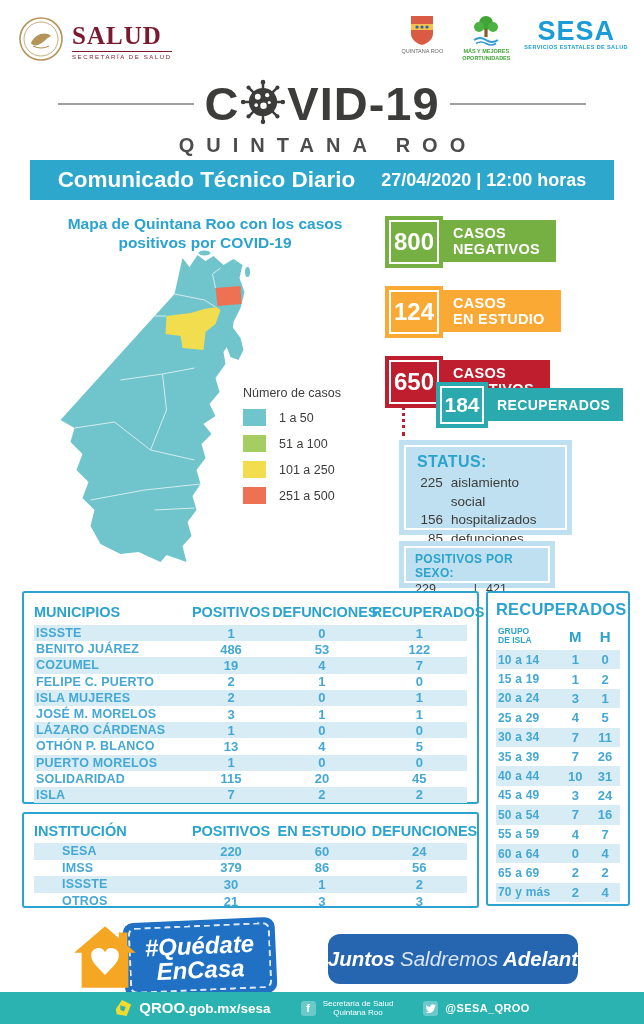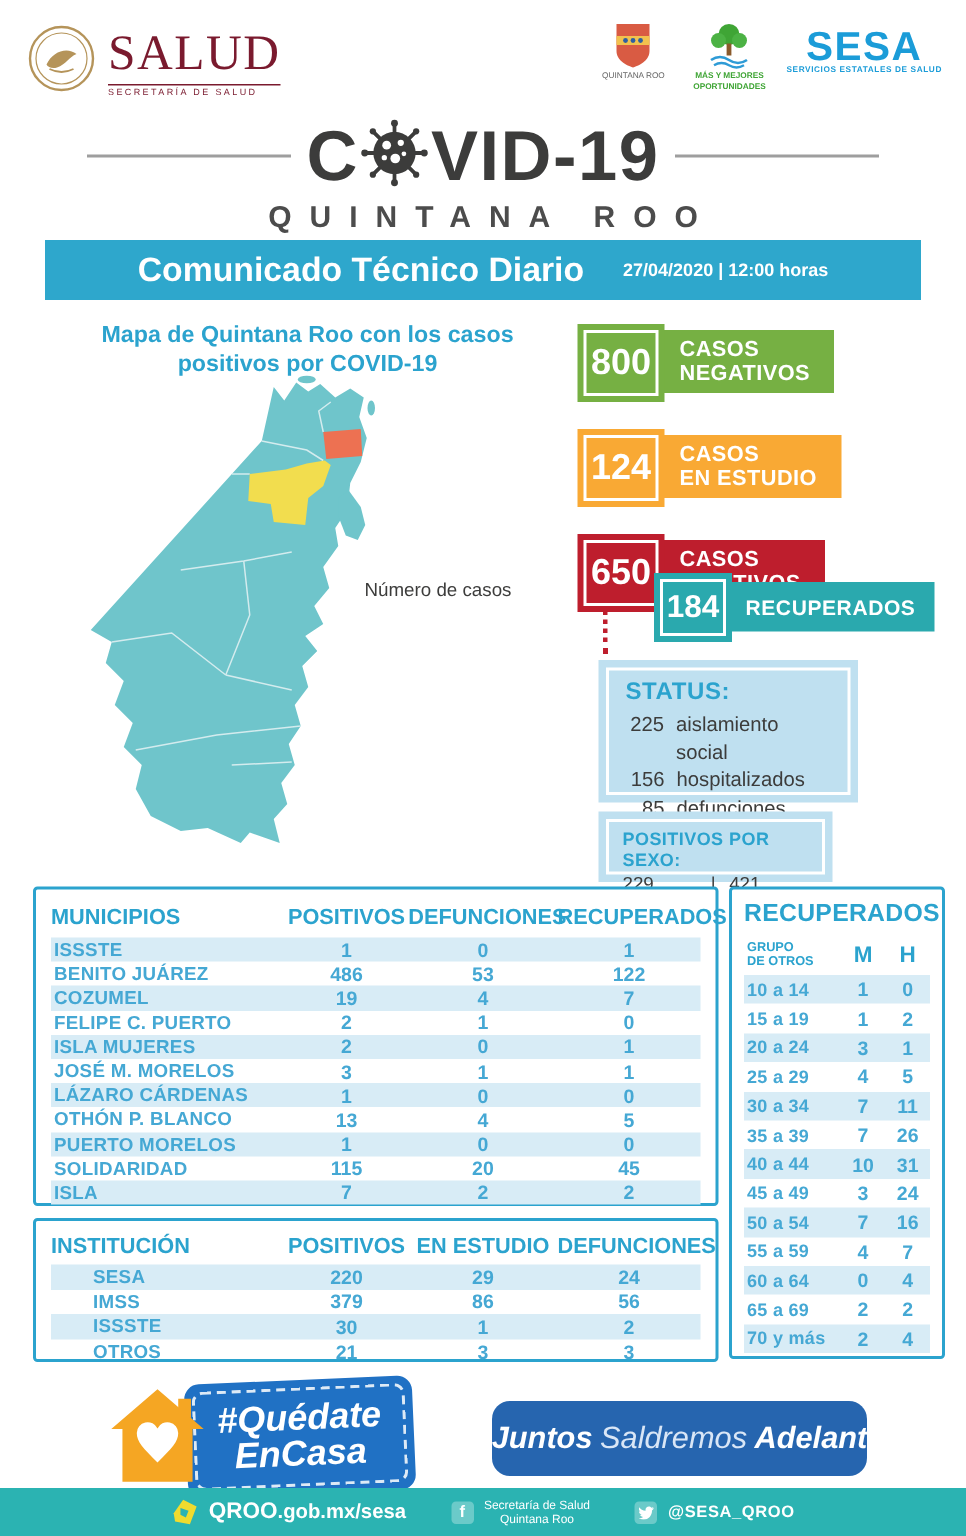--- a/index.html
+++ b/index.html
@@ -1,40 +1,40 @@
 <!DOCTYPE html>
 <html><head>
 <meta charset="utf-8">
 <style>
   html,body{margin:0;padding:0;background:#fff;}
   .page{position:relative;width:644px;height:1024px;background:#fff;overflow:hidden;
         font-family:"Liberation Sans","DejaVu Sans",sans-serif;}
   
   .salud-logo{position:absolute;left:18px;top:16px;display:flex;align-items:center;gap:8px;}
-  .salud-text .t1{font-family:"Liberation Serif",serif;font-size:33px;font-weight:400;color:#7A1A2E;letter-spacing:1px;}
+  .salud-text .t1{font-family:"Liberation Serif",serif;font-size:25px;font-weight:700;color:#7A1A2E;letter-spacing:1px;}
   .salud-text .t2{font-size:6px;color:#7A1A2E;letter-spacing:1.6px;border-top:1px solid #7A1A2E;padding-top:2px;margin-top:1px;}
   .hdr-logos{position:absolute;right:16px;top:14px;display:flex;align-items:flex-start;gap:12px;}
   .logo-blk{display:flex;flex-direction:column;align-items:center;width:52px;}
   .logo-cap{font-size:5.5px;color:#666;text-align:center;line-height:6.5px;margin-top:2px;}
   .logo-cap.green{color:#3FA535;font-weight:700;}
   .sesa-blk{display:flex;flex-direction:column;align-items:center;margin-top:4px;}
   .sesa-word{font-size:27px;font-weight:800;color:#1B9CD8;letter-spacing:1px;line-height:26px;}
   .sesa-sub{font-size:5.5px;color:#1B9CD8;font-weight:700;letter-spacing:.4px;}
   
   .covid-wrap{position:absolute;left:0;top:76px;width:644px;text-align:center;}
   .covid-row{display:flex;align-items:center;justify-content:center;gap:10px;}
   .h-line{width:136px;height:2px;background:#9E9E9E;}
   .covid-title{display:flex;align-items:center;font-size:47px;font-weight:800;color:#3C3C3B;letter-spacing:1px;}
   .covid-title svg{margin:0 1px 4px 1px;}
   .covid-sub{font-size:20px;font-weight:600;color:#4C4C4C;letter-spacing:12px;margin-top:3px;padding-left:12px;}
   
   .banner{position:absolute;left:30px;top:160px;width:584px;height:40px;background:#2EA7CC;
           display:flex;align-items:center;justify-content:center;gap:26px;color:#fff;}
   .banner .bt{font-size:22.5px;font-weight:700;}
-  .banner .bd{font-size:12px;font-weight:700;}
+  .banner .bd{font-size:18px;font-weight:700;}
   
   .map-title{position:absolute;left:40px;top:214px;width:330px;text-align:center;
              color:#2BA3CE;font-weight:800;font-size:15.5px;line-height:19px;}
   .map-svg{position:absolute;left:52px;top:250px;}
   .legend{position:absolute;left:243px;top:386px;}
   .legend-title{font-size:12.5px;color:#3C3C3B;margin-bottom:9px;}
   .legend-item{display:flex;align-items:center;gap:13px;margin-bottom:9px;}
   .legend-sw{width:23px;height:17px;}
   .legend-lb{font-size:12.5px;color:#3C3C3B;}
   
@@ -222,20 +222,38 @@
         <path d="M100,260 L140,258"></path>
       </g>
       <path fill="#F2DD4E" d="M112,66 L136,63 L150,59 L162,57 L166,60 L161,74 L151,82 L149,100 L128,98 L126,86 L111,84 Z"></path>
       <path fill="#ED7152" d="M161,38 L186,36 L187,54 L163,56 Z"></path>
       <path fill="#6FC5CB" d="M171,82 L178,77 L186,88 L189,100 L184,110 L176,107 L171,94 Z"></path>
     </svg>
   </div>
 
   <div class="legend">
     <div class="legend-title">Número de casos</div>
+    <div id="legend-items">
+        <div class="legend-item">
+          <span class="legend-sw" style="background: rgb(111, 197, 203);"></span>
+          <span class="legend-lb">1 a 50</span>
+        </div>
+        <div class="legend-item">
+          <span class="legend-sw" style="background: rgb(165, 206, 98);"></span>
+          <span class="legend-lb">51 a 100</span>
+        </div>
+        <div class="legend-item">
+          <span class="legend-sw" style="background: rgb(242, 221, 78);"></span>
+          <span class="legend-lb">101 a 250</span>
+        </div>
+        <div class="legend-item">
+          <span class="legend-sw" style="background: rgb(237, 113, 82);"></span>
+          <span class="legend-lb">251 a 500</span>
+        </div>
+      </div>
   </div>
 
   <div class="stat-badge" style="top:216px">
     <div class="stat-bar green-bg">
       <span>CASOS</span>
         <span>NEGATIVOS</span>
     </div>
     <div class="stat-num green-bg">
       <div class="stat-num-inner">800</div>
     </div>
@@ -379,21 +397,21 @@
     <div class="thead m-grid">
       <span>INSTITUCIÓN</span>
       <span class="th-c">POSITIVOS</span>
       <span class="th-c">EN ESTUDIO</span>
       <span class="th-c">DEFUNCIONES</span>
     </div>
     <div id="institucion-body">
         <div class="trow m-grid stripe">
           <span class="tname">SESA</span>
           <span class="tnum">220</span>
-          <span class="tnum">29</span>
+          <span class="tnum">60</span>
           <span class="tnum">24</span>
         </div>
         <div class="trow m-grid">
           <span class="tname">IMSS</span>
           <span class="tnum">379</span>
           <span class="tnum">86</span>
           <span class="tnum">56</span>
         </div>
         <div class="trow m-grid stripe">
           <span class="tname">ISSSTE</span>
@@ -408,21 +426,21 @@
           <span class="tnum">3</span>
         </div>
       </div>
   </div>
 
   <div class="t-box" id="recuperados-box">
     <div class="rec-title">RECUPERADOS</div>
     <div class="rec-head">
       <span class="g">
         <span>GRUPO</span><br>
-        <span>DE OTROS</span>
+        <span>DE ISLA</span>
       </span>
       <span class="mh">M</span>
       <span class="mh">H</span>
     </div>
     <div id="recuperados-body">
         <div class="trow r-grid stripe">
           <span class="tname">10 a 14</span>
           <span class="tnum">1</span>
           <span class="tnum">0</span>
         </div>

